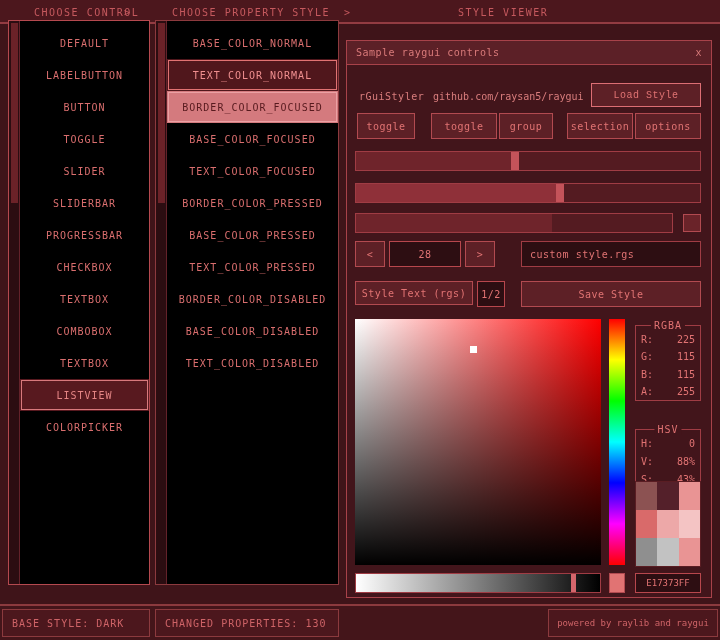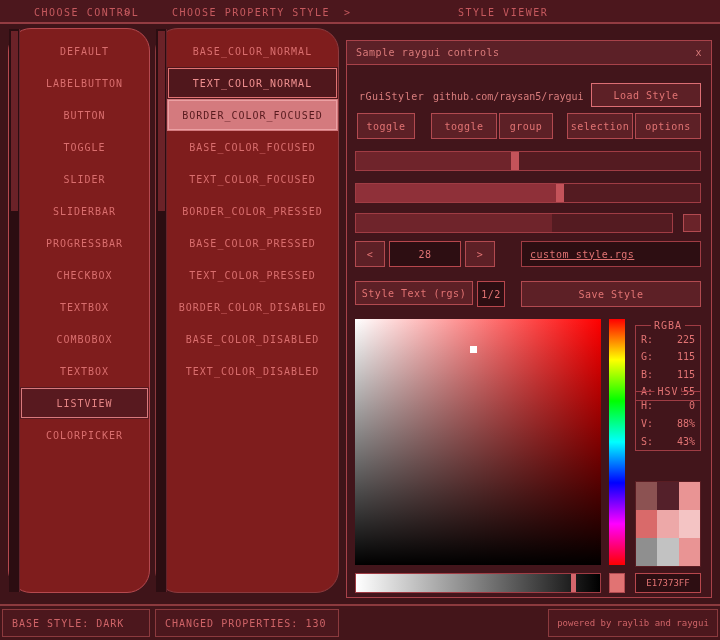--- a/index.html
+++ b/index.html
@@ -7,46 +7,46 @@
   .screen {
     position:relative; width:720px; height:640px; overflow:hidden;
     background:#3f1419; color:#e17373;
     font-family:"DejaVu Sans Mono","Liberation Mono",monospace;
     font-size:10px; letter-spacing:0.5px;
   }
   
   .topbar { position:absolute; top:0; left:0; width:720px; height:24px; background:#4c171d; border-bottom:2px solid #933c42; }
   .crumb { position:absolute; top:7px; color:#c5595e; letter-spacing:1.5px; white-space:nowrap; }
   
-  .panel { position:absolute; top:28px; height:565px; background:#7f1d1d;border-radius:23px; }
+  .panel { position:absolute; top:20px; height:565px; background:#000000; }
   .panel-controls { left:8px;  width:142px; border:1px solid #b5494f; }
   .panel-props    { left:155px; width:184px; border:1px solid #8c3a3e; }
   .scrollstrip { position:absolute; left:0; top:0; bottom:0; width:11px; background:#2b0d11; border-right:1px solid #63222a; }
   .scrollthumb { position:absolute; left:2px; top:2px; width:7px; height:180px; background:#6b2228; }
   .list { position:absolute; left:11px; right:0; top:6px; }
   .list-item { height:32px; display:flex; align-items:center; justify-content:center; color:#d96e6e; cursor:pointer; white-space:nowrap; letter-spacing:1px; }
   .list-item.selected { outline:1px solid #d9797d; outline-offset:-2px; background:#58191f; color:#e58585; }
   .list-item.focused  { outline:1px solid #e17373; outline-offset:-2px; background:#50171c; color:#ef8f8f; }
   .list-item.pressed  { background:#d47a7e; color:#571a1e; outline:1px solid #eba0a3; outline-offset:-2px; }
   
   .window { position:absolute; left:346px; top:40px; width:366px; height:558px; background:#42151b; border:1px solid #a8424a; }
   .titlebar { position:absolute; top:0; left:0; right:0; height:24px; background:#5c2027; border-bottom:1px solid #a8424a;
               display:flex; align-items:center; justify-content:space-between; padding:0 9px; color:#d97a7a; cursor:move; }
   .close { cursor:pointer; }
   .wlabel { position:absolute; color:#d97d7d; white-space:nowrap; }
   .btn { position:absolute; display:flex; align-items:center; justify-content:center; background:#5d2026;
          border:1px solid #b24a50; color:#e17373; cursor:pointer; white-space:nowrap; }
-  .btn.bright { border-color:#dd6e74; }
+  .btn.bright { border-color:#dd6e74;font-family:Liberation Mono, monospace; }
   .slider { position:absolute; left:8px; width:346px; height:20px; background:#541b21; border:1px solid #a03c44; overflow:hidden; }
   .fill { position:absolute; left:0; top:0; bottom:0; background:#6f242b; }
   .fill.strong { background:#8f3039; }
   .handle { position:absolute; top:0; bottom:0; width:8px; background:#c4535a; }
   .checkbox { position:absolute; width:18px; height:18px; background:#6a2329; border:1px solid #b24a50; cursor:pointer; }
   .valuebox { position:absolute; background:#2d0e12; border:1px solid #b8474d; display:flex; align-items:center; justify-content:center; color:#e17373; }
-  .inputbox { position:absolute; background:#2d0e12; border:1px solid #a03c44; color:#e17373; font:inherit; letter-spacing:inherit; padding:10px 8px; outline:none;text-decoration:underline; }
+  .inputbox { position:absolute; background:#2d0e12; border:1px solid #a03c44; color:#e17373; font:inherit; letter-spacing:inherit; padding:10px 8px; outline:none; }
   .colorsquare { position:absolute; left:8px; top:278px; width:246px; height:246px; cursor:crosshair;
      background: linear-gradient(to bottom, rgba(0,0,0,0) 0%, #000 100%), linear-gradient(to right, #fff 0%, #f00 100%); }
   .cursor-dot { position:absolute; width:7px; height:7px; background:#fff; margin:-3px; }
   .huebar { position:absolute; left:262px; top:278px; width:16px; height:246px; cursor:pointer;
      background: linear-gradient(to bottom,#ff0000 0%,#ffff00 16.6%,#00ff00 33.3%,#00ffff 50%,#0000ff 66.6%,#ff00ff 83.3%,#ff0000 100%); }
   .groupbox { position:absolute; left:288px; width:66px; border:1px solid #a03c44; }
   .gb-title { position:absolute; top:-6px; left:50%; transform:translateX(-50%); background:#42151b; padding:0 3px; color:#e17373; letter-spacing:1px; }
   .gb-rows { position:absolute; left:5px; right:5px; top:8px; bottom:3px; display:flex; flex-direction:column; justify-content:space-between; }
   .gb-row { display:flex; justify-content:space-between; letter-spacing:0; }
   .palette { position:absolute; left:288px; top:440px; width:66px; height:86px; display:grid;
@@ -173,21 +173,21 @@
           <span>B:</span>
           <span>115</span>
         </div>
         <div class="gb-row">
           <span>A:</span>
           <span>255</span>
         </div>
       </div>
     </div>
 
-    <div class="groupbox" style="top:350px; height:60px;text-align:center;">
+    <div class="groupbox" style="top:388px; height:60px;text-align:center;">
       <span class="gb-title">HSV</span>
       <div class="gb-rows">
         <div class="gb-row">
           <span>H:</span>
           <span>0</span>
         </div>
         <div class="gb-row">
           <span>V:</span>
           <span>88%</span>
         </div>

